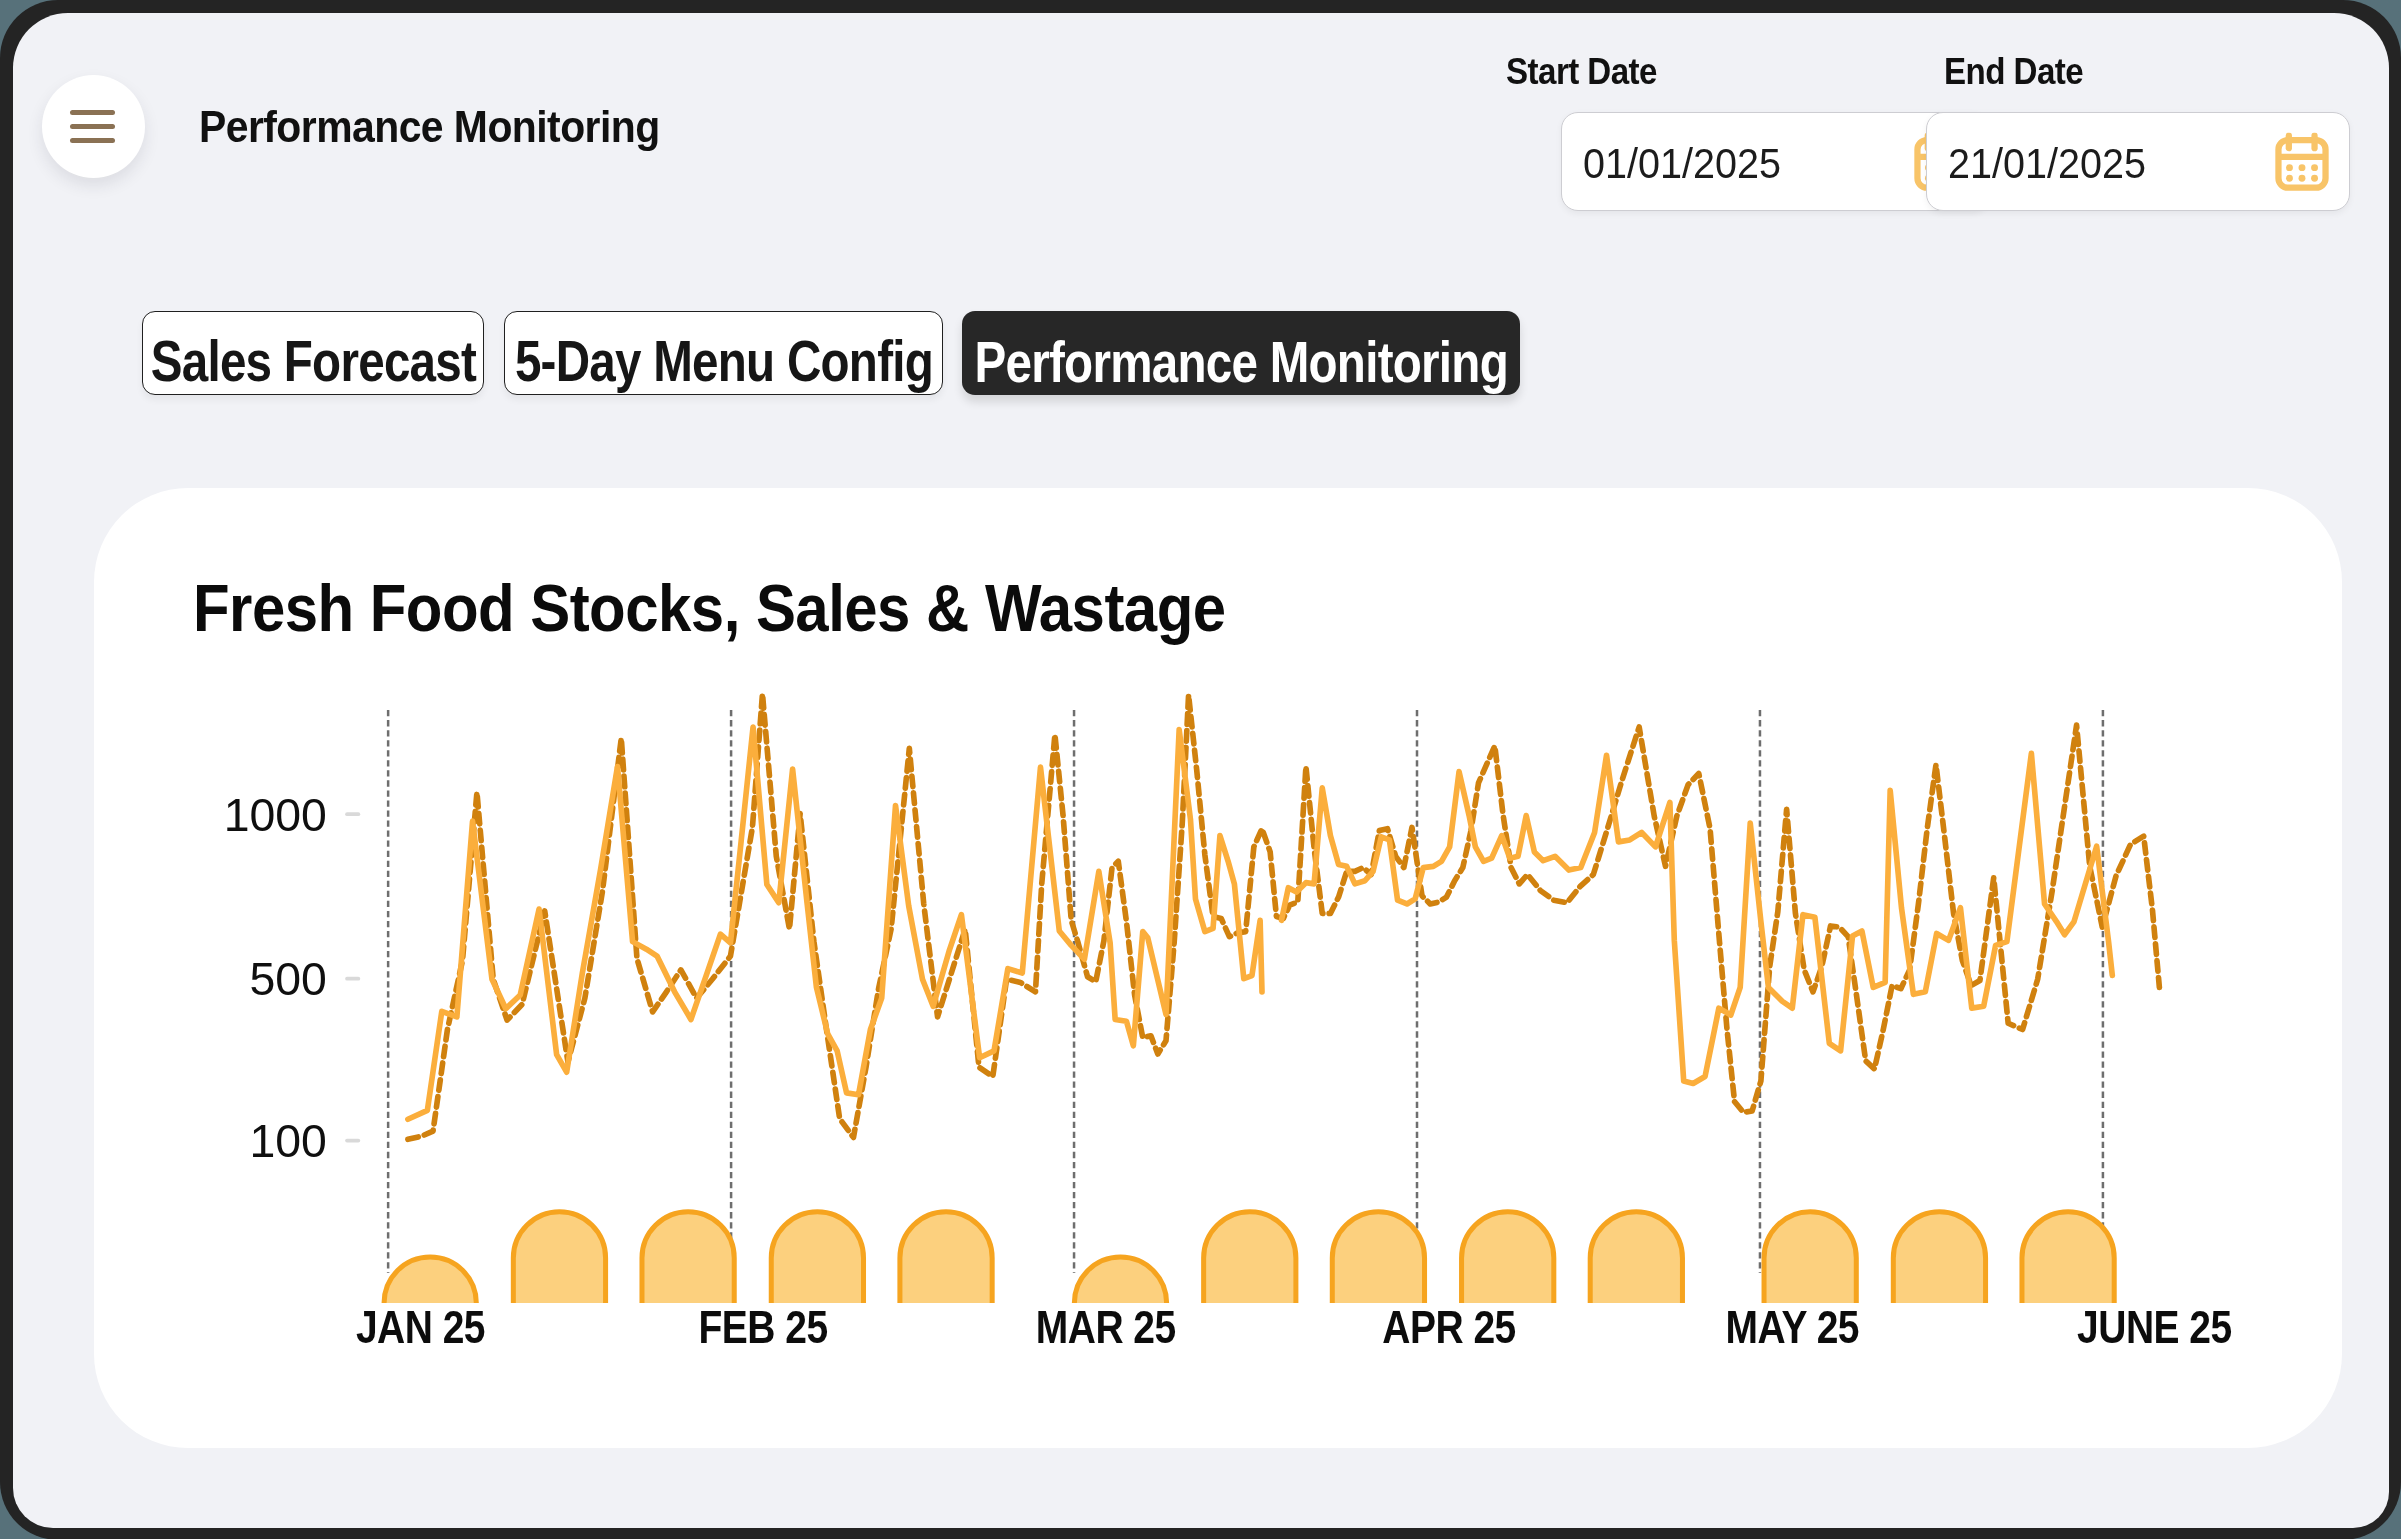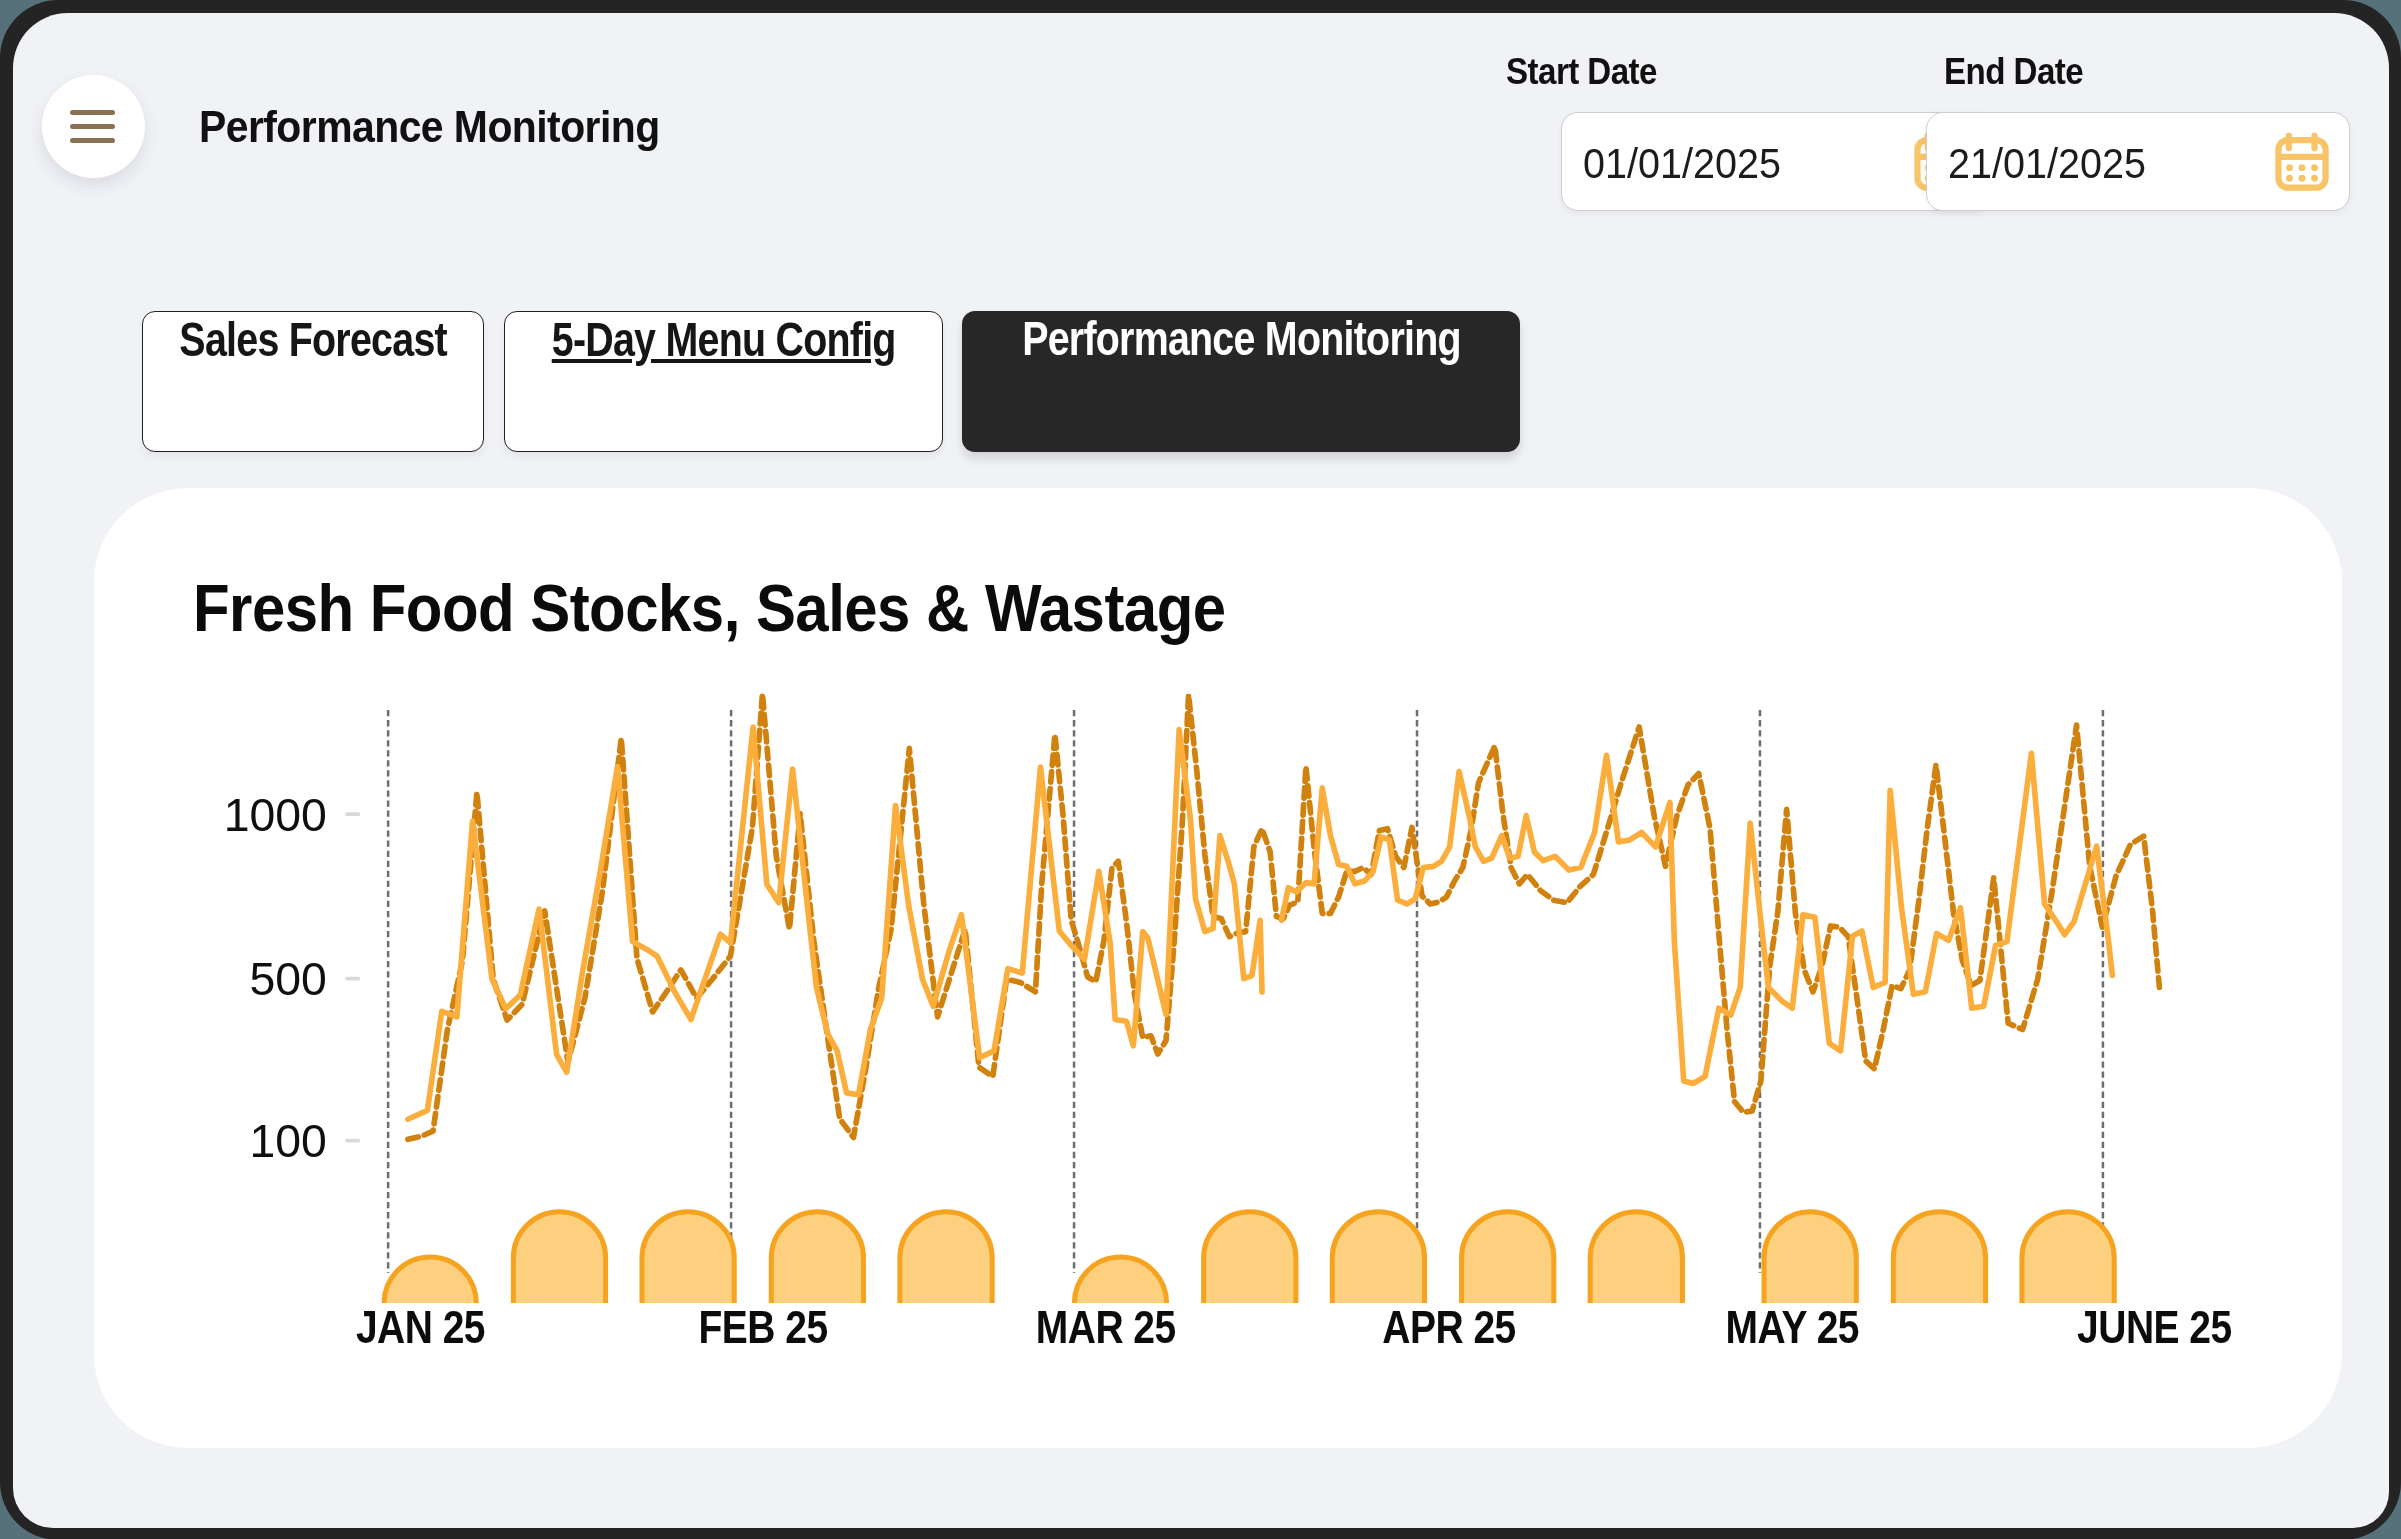--- a/index.html
+++ b/index.html
@@ -16,22 +16,22 @@
 .title { position:absolute; left:199px; top:99px; font-size:44px; font-weight:700;
   letter-spacing:-0.6px; color:#111; line-height:55px; transform:scaleX(0.93);
   transform-origin:left center; white-space:nowrap; }
 .fldlab { position:absolute; font-size:36px; font-weight:700; letter-spacing:-0.6px;
   color:#111; transform:scaleX(0.92); transform-origin:left center; white-space:nowrap; }
 .datebox { position:absolute; top:112px; height:99px; background:#fff;
   border:1.9px solid #CDCDD2; border-radius:17px; box-shadow:0 2.5px 6.3px rgba(0,0,0,0.05); }
 .datebox span { position:absolute; left:21px; top:calc(50% + 1.9px); transform:translateY(-50%) scaleX(0.92);
   transform-origin:left center; font-size:43px; letter-spacing:0; color:#1c1c1c; white-space:nowrap; }
 .datebox svg { position:absolute; right:20px; top:50%; transform:translateY(-50%); }
-.tab { position:absolute; top:311px; height:141px; border-radius:13px; font-weight:700;
-  font-size:48px; letter-spacing:-0.9px; display:flex; align-items:flex-start;
+.tab { position:absolute; top:311px; height:84px; border-radius:13px; font-weight:700;
+  font-size:58px; letter-spacing:-0.9px; display:flex; align-items:flex-end;
   justify-content:center; color:#161616; }
 .tab em { font-style:normal; transform:scaleX(0.82); transform-origin:center center;
   white-space:nowrap; }
 .tab.w { background:#fff; border:1.6px solid #202020; box-shadow:0 5px 7.5px rgba(0,0,0,0.05); }
 .tab.b { background:#272727; color:#fff; box-shadow:0 6.3px 10px rgba(0,0,0,0.12); }
 .card { position:absolute; left:94px; top:488px; width:2248px; height:960px;
   background:#fff; border-radius:94px; }
 .cardtitle { position:absolute; left:193px; top:569px; font-size:67px; font-weight:700;
   letter-spacing:-0.6px; color:#0b0b0b; transform:scaleX(0.895); transform-origin:left center;
   white-space:nowrap; }
@@ -74,21 +74,21 @@
       <circle cx="43" cy="56" r="5.5" fill="#F8C468"></circle>
 <circle cx="63" cy="56" r="5.5" fill="#F8C468"></circle>
       <circle cx="23" cy="73" r="5.5" fill="#F8C468"></circle>
 <circle cx="43" cy="73" r="5.5" fill="#F8C468"></circle>
       <circle cx="63" cy="73" r="5.5" fill="#F8C468"></circle>
 </svg>
   </div>
 <div class="tab w" style="left:142px; width:342px;">
     <em>Sales Forecast</em>
   </div>
-<div class="tab w" style="left:504px; width:439px;text-decoration:underline;">
+<div class="tab w" style="left:504px; width:439px;">
     <em>5-Day Menu Config</em>
   </div>
 <div class="tab b" style="left:962px; width:558px;">
     <em>Performance Monitoring</em>
   </div>
 <div class="card"></div>
 <div class="cardtitle">Fresh Food Stocks, Sales &amp; Wastage</div>
 <svg width="2401" height="1540" viewBox="0 0 3826 2453" style="position:absolute;left:0;top:0" xmlns="http://www.w3.org/2000/svg">
 <line x1="618.5" y1="1131" x2="618.5" y2="2028" stroke="#6e6e6e" stroke-width="4" stroke-dasharray="10 6"></line>
 <line x1="1165.0" y1="1131" x2="1165.0" y2="2028" stroke="#6e6e6e" stroke-width="4" stroke-dasharray="10 6"></line>

